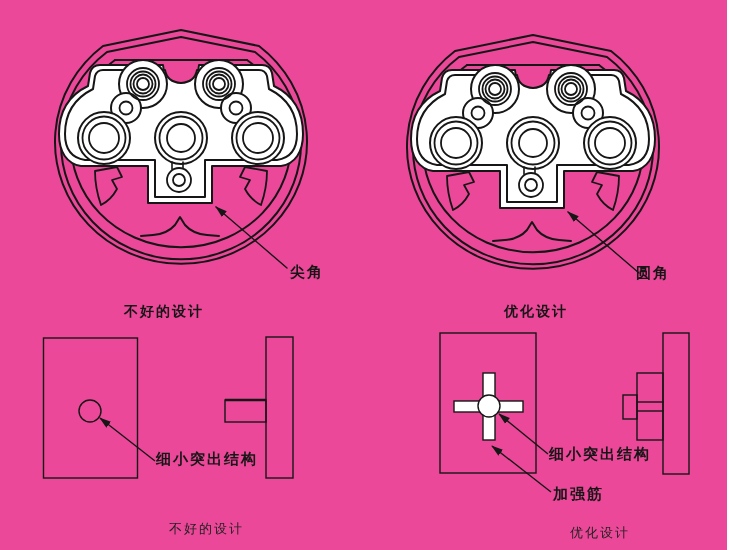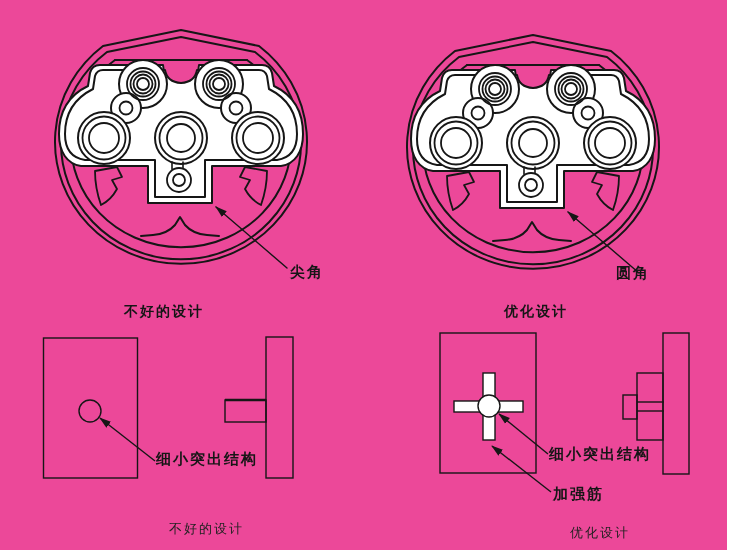--- a/index.html
+++ b/index.html
@@ -92,21 +92,21 @@
       </g>
     </defs>
     <use href="#connG"></use>
   </svg>
 
   <svg class="abs" style="left:405px; top:31px;" width="256" height="252" viewBox="0 0 256 252">
     <use href="#connG"></use>
   </svg>
 
   <div class="callout" style="left:290px; top:263px;">尖角</div>
-  <div class="callout" style="left:616px; top:264px;">圆角</div>
+  <div class="callout" style="left:636px; top:264px;">圆角</div>
   <div class="caption-top" style="left:124px; top:303px;">不好的设计</div>
   <div class="caption-top" style="left:504px; top:303px;">优化设计</div>
 
   <svg class="abs" style="left:40px; top:330px;" width="260" height="155" viewBox="0 0 260 155">
     <g stroke="#161616" fill="none" stroke-width="1.4">
       <g>
         <rect x="3.5" y="8" width="94" height="140"></rect>
         <circle cx="50" cy="81" r="11"></circle>
         <line x1="115" y1="131" x2="60" y2="88" marker-end="url(#ah)"></line>
       </g>

